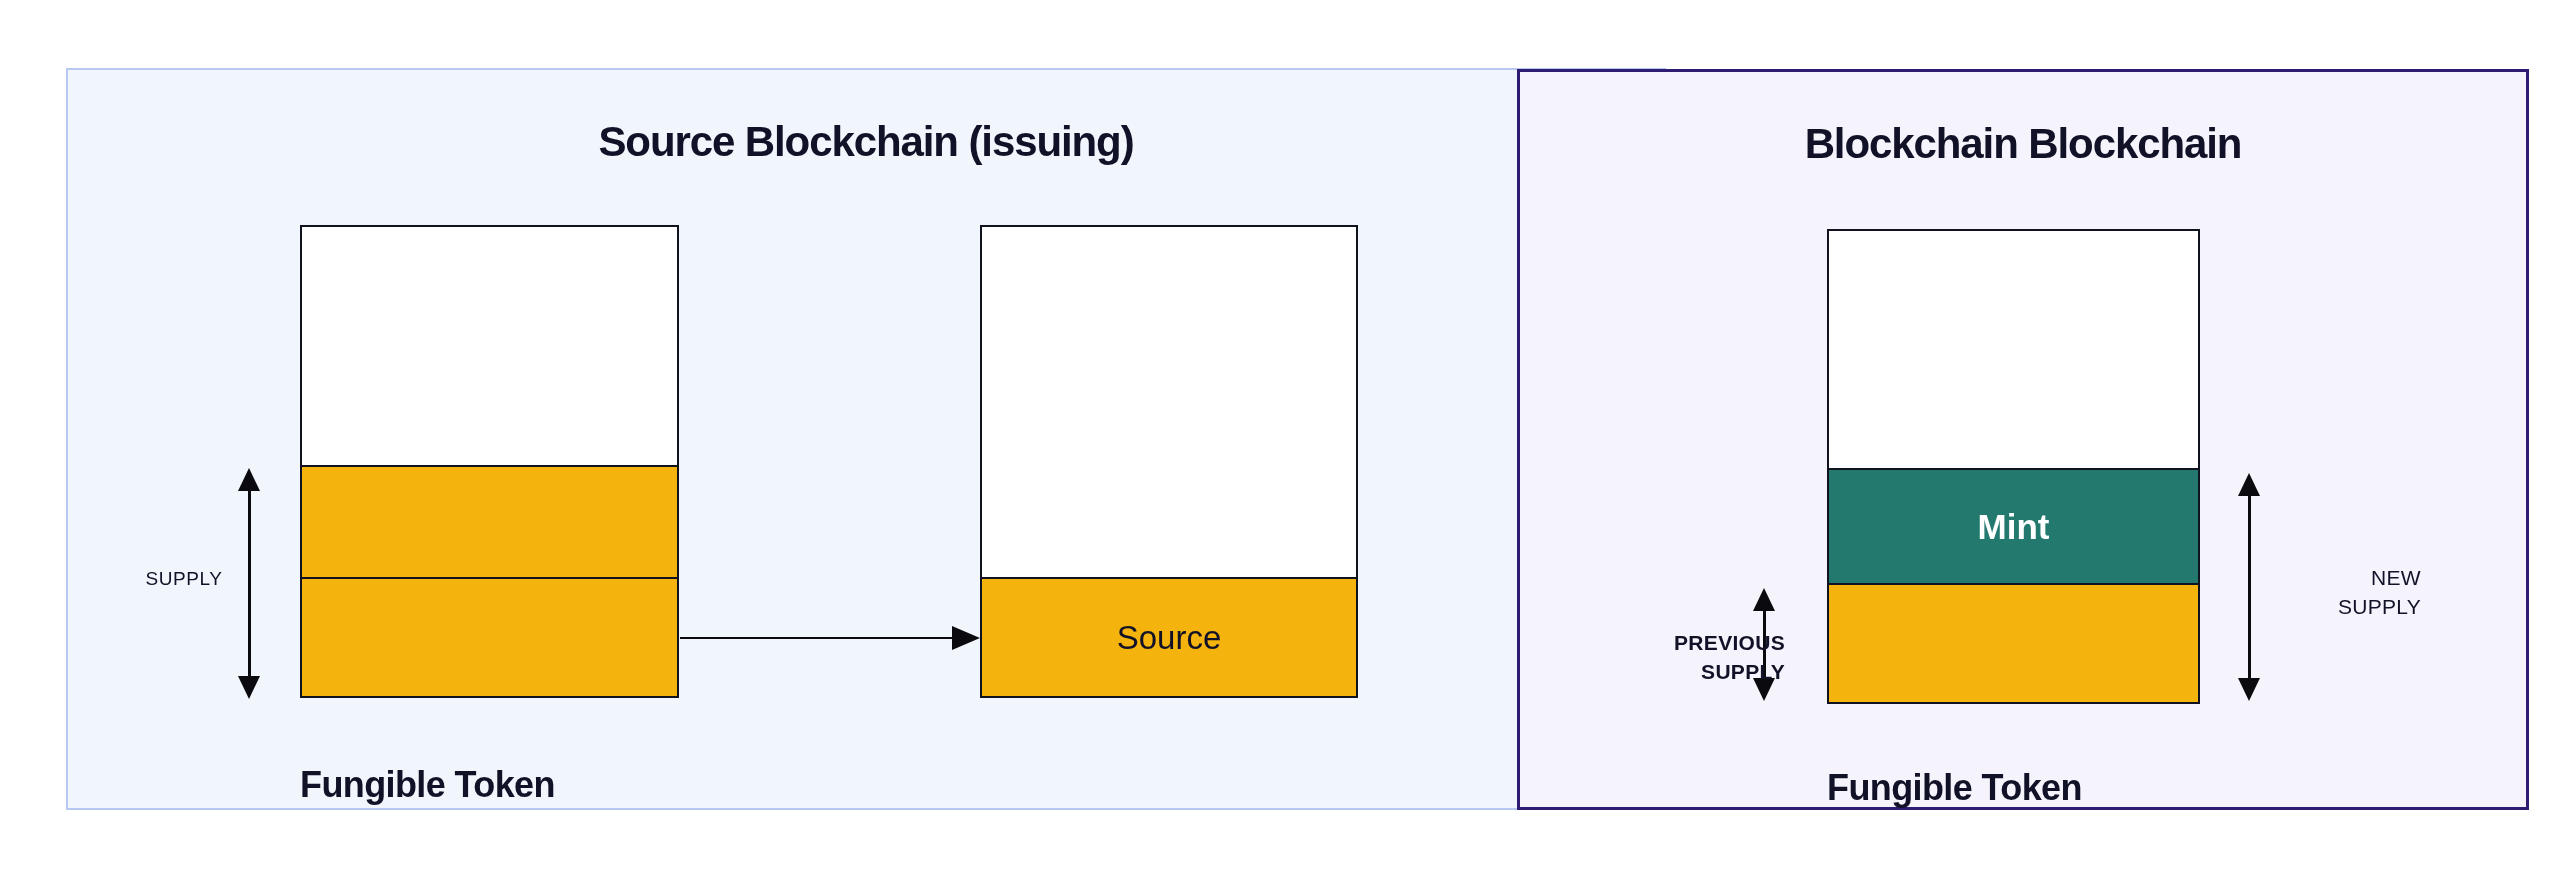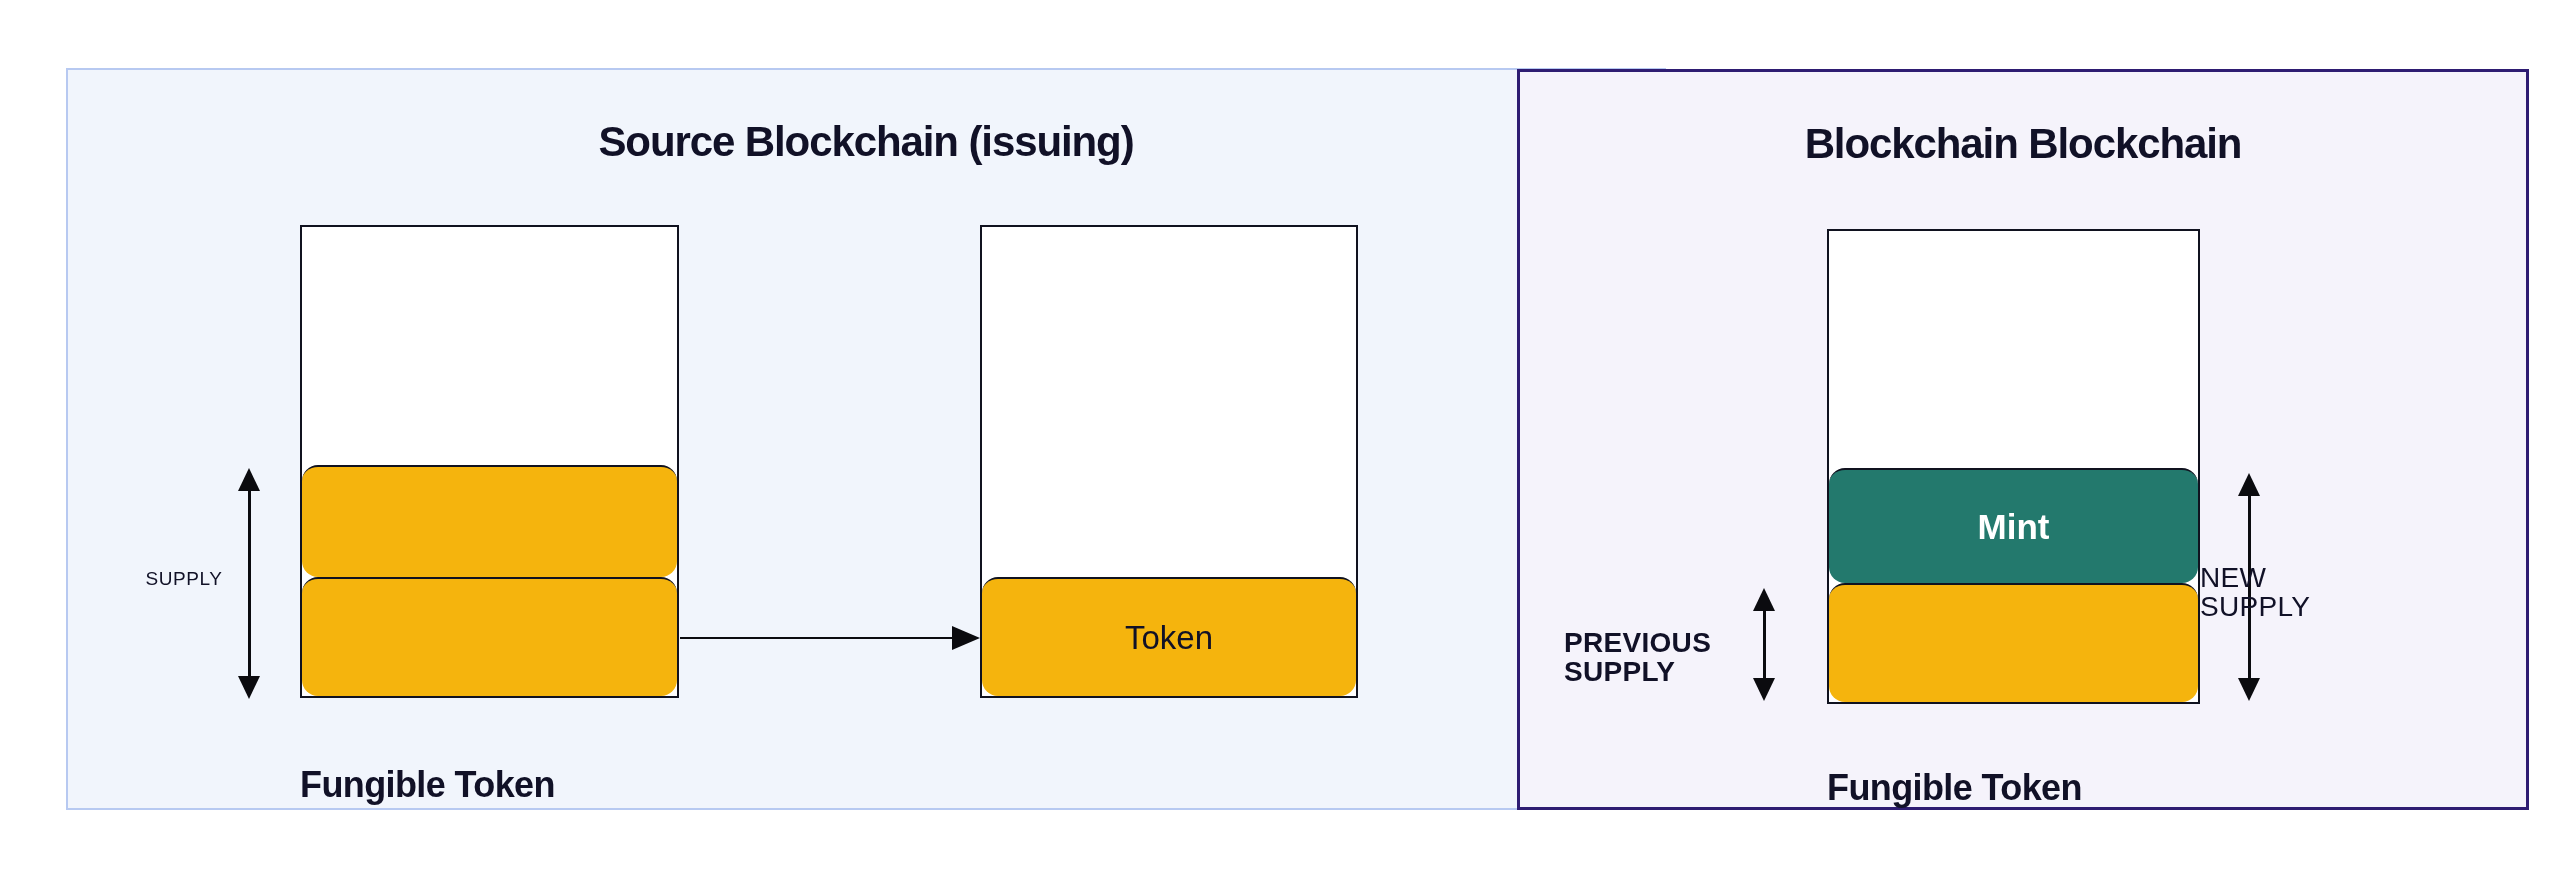--- a/index.html
+++ b/index.html
@@ -31,21 +31,21 @@
     white-space: nowrap;
   }
   .panel-destination .panel-title { top: 51px; }
 
   .token-box {
     position: absolute; box-sizing: border-box;
     border: 2.2px solid var(--box-border, #10121f);
     background: #ffffff;
     display: flex; flex-direction: column;
   }
-  .seg { box-sizing: border-box; border-radius: 16px; }
+  .seg { box-sizing: border-box; }
   .seg-white { background: #ffffff; }
   .seg-yellow { background: var(--token-yellow, #f5b40d); }
   .seg-teal   { background: var(--mint-teal, #23796d); }
   .seg-divided { border-top: 2.2px solid var(--box-border, #10121f); }
   .seg-center { display: flex; align-items: center; justify-content: center; }
 
   .box-caption {
     position: absolute; text-align: left;
     font-size: 36px; font-weight: 700; letter-spacing: -0.6px;
     line-height: 40px; color: var(--text-dark, #111127);
@@ -62,22 +62,22 @@
     color: var(--mint-text, #ffffff);
   }
 
   .small-label {
     position: absolute; text-align: center;
     font-size: 19px; font-weight: 400; letter-spacing: 0.6px;
     line-height: 22px; color: var(--text-dark, #111127);
     white-space: nowrap;
   }
   .small-label-2l {
-    position: absolute; text-align: left;
-    font-size: 28px; font-weight: 400; letter-spacing: 0.3px;
+    position: absolute; text-align: right;
+    font-size: 21px; font-weight: 400; letter-spacing: 0.3px;
     line-height: 29px; color: var(--text-dark, #111127);
     white-space: nowrap;
   }
 
   
   .v-arrow { position: absolute; width: 23px; }
   .v-arrow .shaft {
     position: absolute; left: 10px; width: 2.8px; top: 20px; bottom: 20px;
     background: var(--arrow-ink, #0b0b0f);
   }
@@ -126,21 +126,21 @@
     <div class="small-label" style="left:33px; top:498px; width:166px;">SUPPLY</div>
 
     <div class="h-arrow" style="left:612px; top:556px; width:300px; height:24px;">
       <div class="shaft"></div>
       <div class="head-right"></div>
     </div>
 
     <div class="token-box" style="left:912px; top:155px; width:378px; height:473px;">
       <div class="seg seg-white" style="flex:1;"></div>
       <div class="seg seg-yellow seg-divided seg-center" style="height:119px;">
-        <span class="locked-text">Token</span>
+        <span class="locked-text">Source</span>
       </div>
     </div>
 
     <div class="box-caption" style="left:232px; top:660px; width:379px;">Fungible Token</div>
   </div>
 
   <div class="panel panel-destination">
 
     <div class="panel-title">Blockchain Blockchain</div>
 

